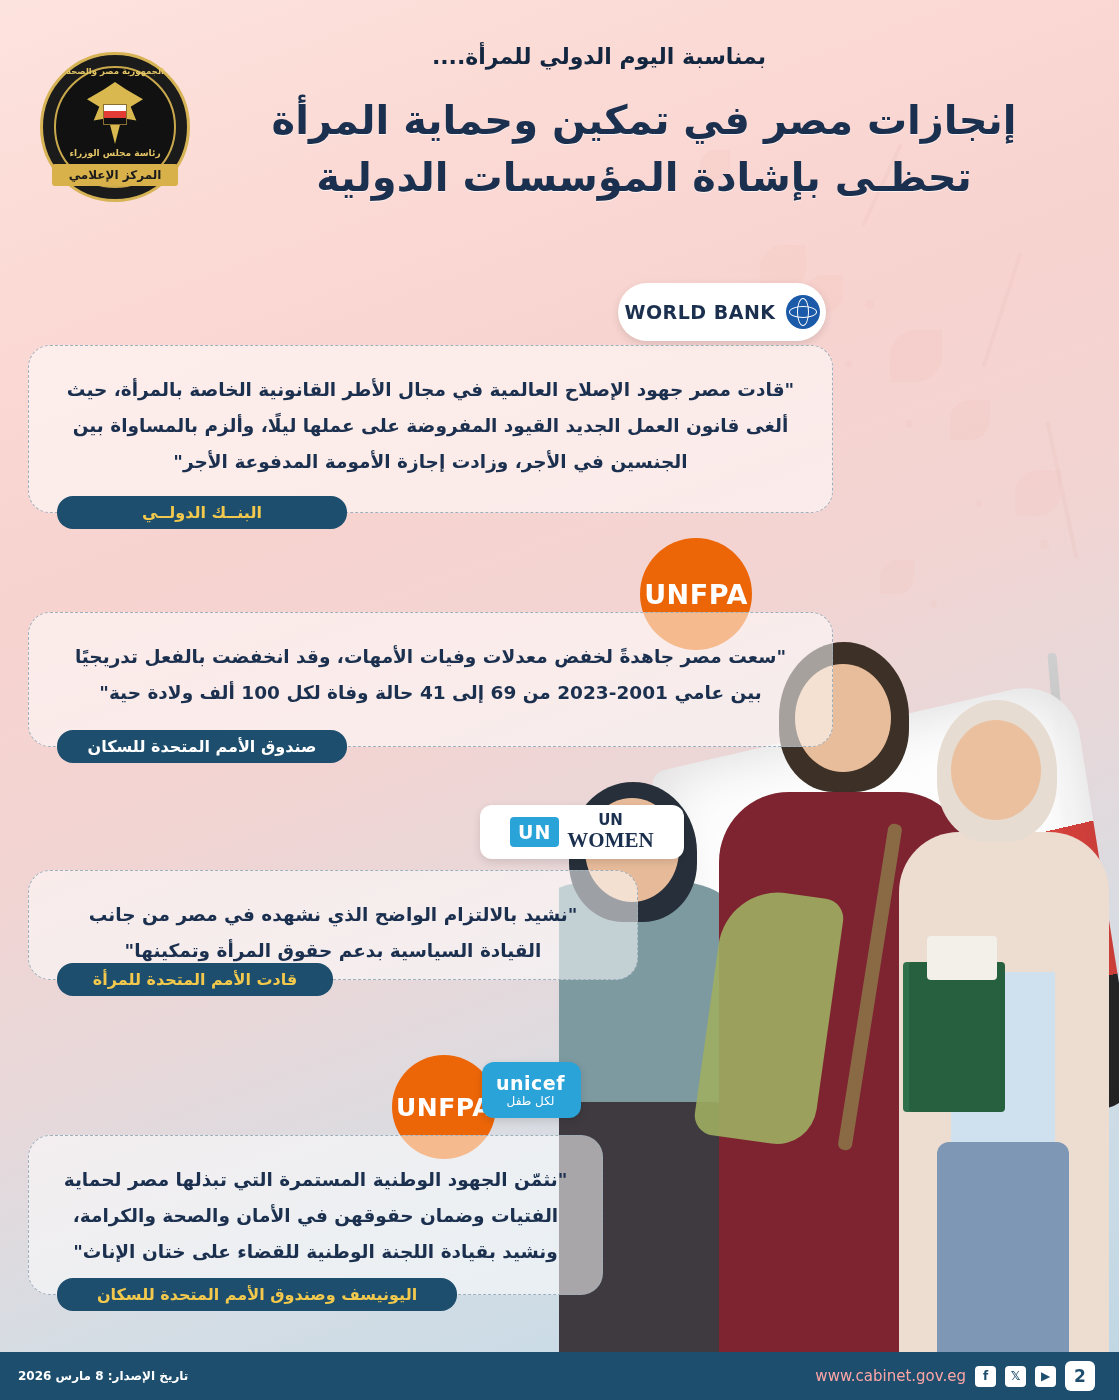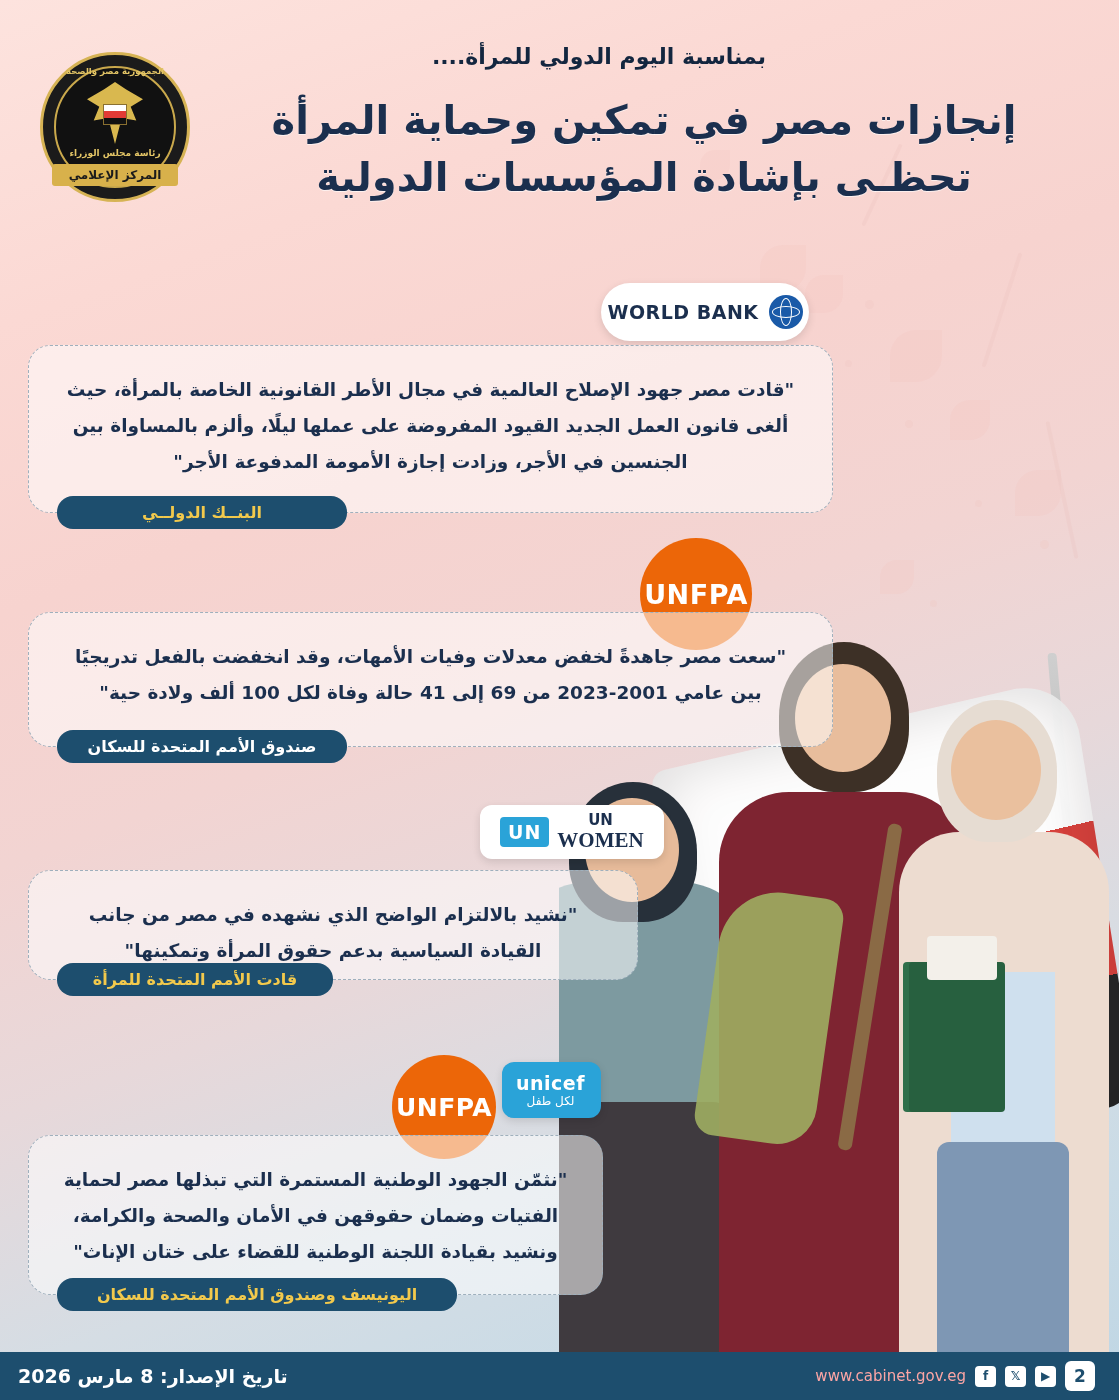--- a/index.html
+++ b/index.html
@@ -280,21 +280,21 @@
     font-weight: bold;
     display: flex; align-items: center; justify-content: center;
     letter-spacing: .5px;
   }
   .unwomen-chip {
     position: absolute;
     background: #ffffff;
     border-radius: 12px;
     box-shadow: 0 3px 8px rgba(0,0,0,.12);
     display: flex; align-items: center; gap: 8px;
-    padding: 8px 20px;
+    padding: 8px 30px;
   }
   .unw-left { text-align: center; line-height: 1.05; color: #1b2f4e; font-weight: bold; }
   .unw-left .l1 { font-size: 15px; }
   .unw-left .l2 { font-size: 21px; font-family: Liberation Serif, serif; }
   .unw-right {
     background: #2aa3d8;
     color: #fff;
     font-size: 19px;
     font-weight: bold;
     padding: 4px 8px;
@@ -319,21 +319,21 @@
     left: 0; right: 0; bottom: 0;
     height: 48px;
     background: #1d4e6e;
     display: flex;
     align-items: center;
     justify-content: space-between;
     padding: 0 18px;
   }
   .footer .date {
     color: #ffffff;
-    font-size: 19px;
+    font-size: 12px;
     font-weight: bold;
   }
   .footer-right {
     display: flex;
     align-items: center;
     gap: 9px;
   }
   .site {
     color: #fca5a5;
     font-size: 15px;
@@ -425,21 +425,21 @@
       <div class="p-body"></div>
       <div class="p-shirt"></div>
       <div class="p-jeans"></div>
       <div class="books"></div>
       <div class="pens"></div>
       <div class="p-scarf"></div>
       <div class="p-head"></div>
     </div>
   </div>
 
-  <div class="logo-chip" style="left:601px; top:283px; width:208px; height:58px;">
+  <div class="logo-chip" style="left:618px; top:283px; width:208px; height:58px;">
     <div class="wb-globe"></div>
     <div class="wb-text">WORLD BANK</div>
   </div>
 
   <div class="card" style="top:345px; width:805px; height:168px;">
     <p>"قادت مصر جهود الإصلاح العالمية في مجال الأطر القانونية الخاصة بالمرأة، حيث ألغى قانون العمل الجديد القيود المفروضة على عملها ليلًا، وألزم بالمساواة بين الجنسين في الأجر، وزادت إجازة الأمومة المدفوعة الأجر"</p>
     <div class="tag gold" style="right:auto; left:28px; width:290px; text-align:center;margin-top:23px;">البنــك الدولــي</div>
   </div>
 
   <div class="unfpa-badge" style="left:640px; top:538px;">
@@ -460,21 +460,21 @@
   </div>
 
   <div class="card" style="top:870px; width:610px; height:110px;">
     <p>"نشيد بالالتزام الواضح الذي نشهده في مصر من جانب القيادة السياسية بدعم حقوق المرأة وتمكينها"</p>
     <div class="tag gold" style="right:auto; left:28px; width:276px; text-align:center;">قادت الأمم المتحدة للمرأة</div>
   </div>
 
   <div class="unfpa-badge" style="left:392px; top:1055px; width:104px; height:104px; font-size:25px;">
     <span>UNFPA</span>
   </div>
-  <div class="unicef-chip" style="left:502px; top:1062px;">
+  <div class="unicef-chip" style="left:482px; top:1062px;">
     <div class="u1">unicef</div>
     <div class="u2">لكل طفل</div>
   </div>
 
   <div class="card" style="top:1135px; width:575px; height:160px;">
     <p>"نثمّن الجهود الوطنية المستمرة التي تبذلها مصر لحماية الفتيات وضمان حقوقهن في الأمان والصحة والكرامة، ونشيد بقيادة اللجنة الوطنية للقضاء على ختان الإناث"</p>
     <div class="tag gold" style="right:auto; left:28px; width:400px; text-align:center;">اليونيسف وصندوق الأمم المتحدة للسكان</div>
   </div>
 
   <div class="footer">

